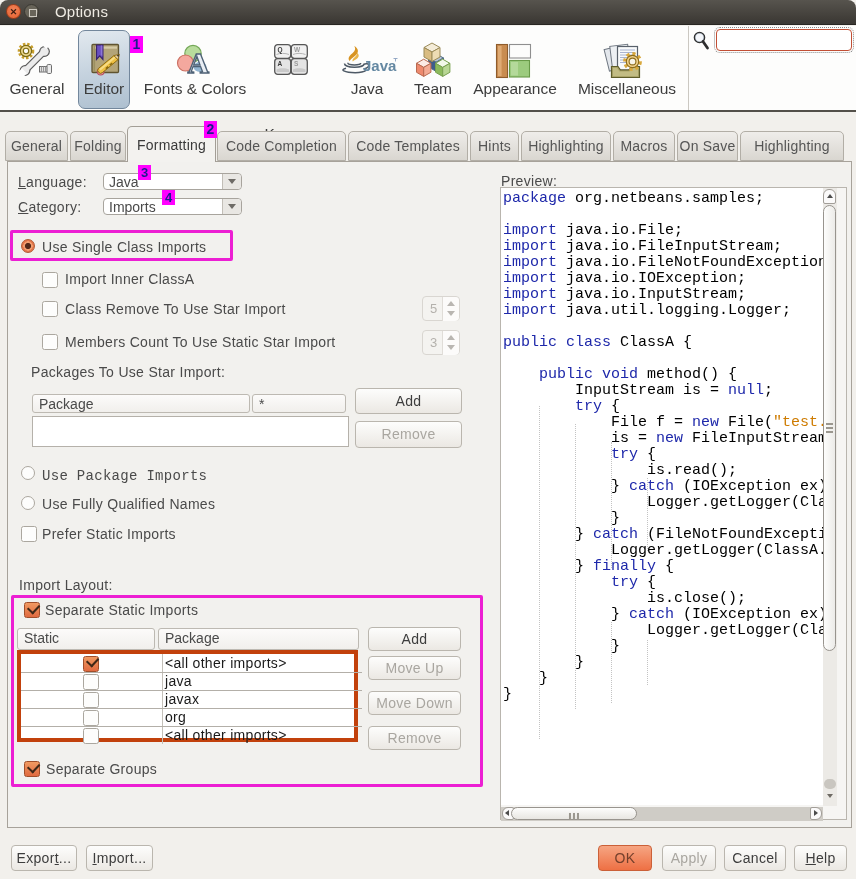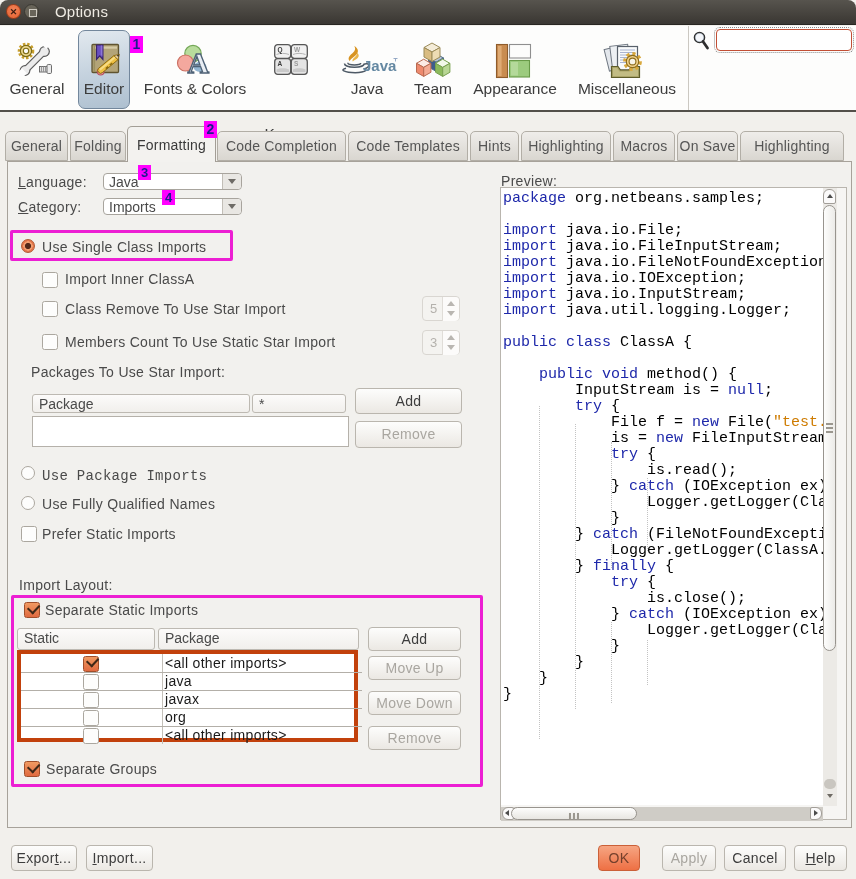--- a/index.html
+++ b/index.html
@@ -418,18 +418,18 @@
             <i></i>
           </div>
         </div>
       <div class="rbtn"></div>
       <div class="sbarrow" style="left:312.5px; top:3.7px; border-top:3.3px solid transparent; border-bottom:3.3px solid transparent; border-left:4px solid #4c4c4c;"></div>
     </div>
   </div>
 
   <div class="btn" style="left:11px; top:845px; width:66px; height:26px; line-height:24px;">Expor<u>t</u>...</div>
   <div class="btn" style="left:86px; top:845px; width:67px; height:26px; line-height:24px;"><u>I</u>mport...</div>
-  <div class="btn" style="left:598px; top:845px; width:42px; height:26px; line-height:24px; background:linear-gradient(#f6a582,#ee7044); border-color:#cb6038; color:#743f2b;">OK</div>
+  <div class="btn" style="left:598px; top:845px; width:54px; height:26px; line-height:24px; background:linear-gradient(#f6a582,#ee7044); border-color:#cb6038; color:#743f2b;">OK</div>
   <div class="btn dis" style="left:662px; top:845px; width:54px; height:26px; line-height:24px;">Apply</div>
   <div class="btn" style="left:724px; top:845px; width:62px; height:26px; line-height:24px;">Cancel</div>
   <div class="btn" style="left:794px; top:845px; width:53px; height:26px; line-height:24px;"><u>H</u>elp</div>
 
 </div>
 
 </body></html>

